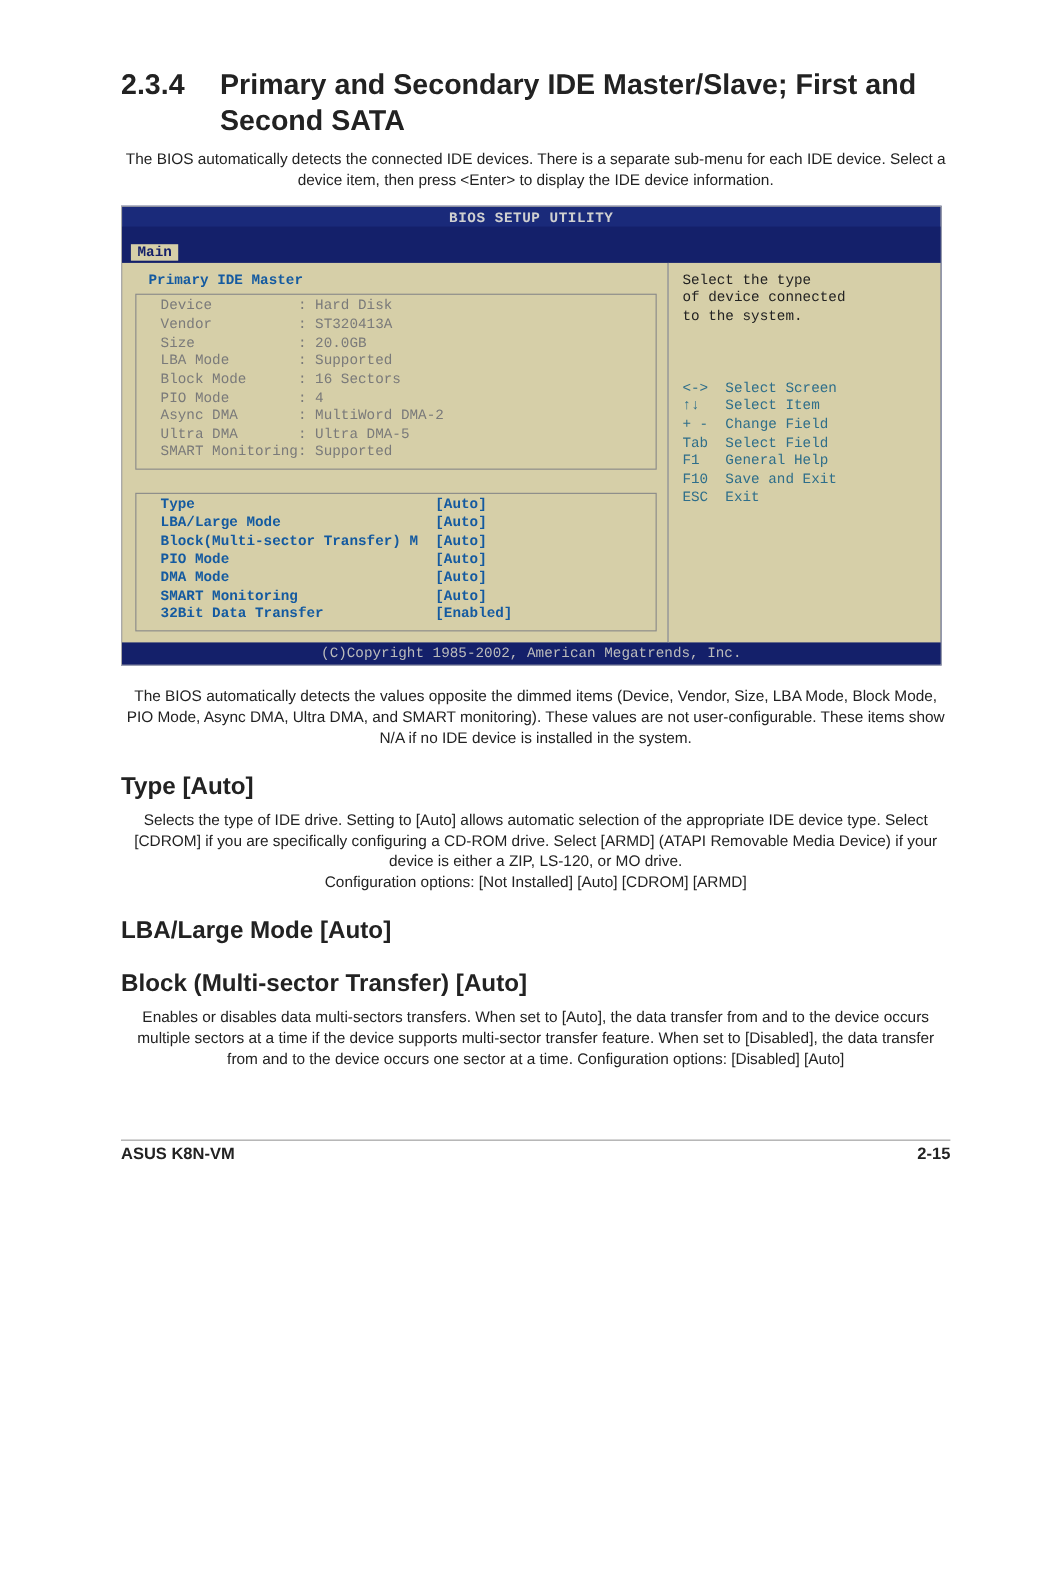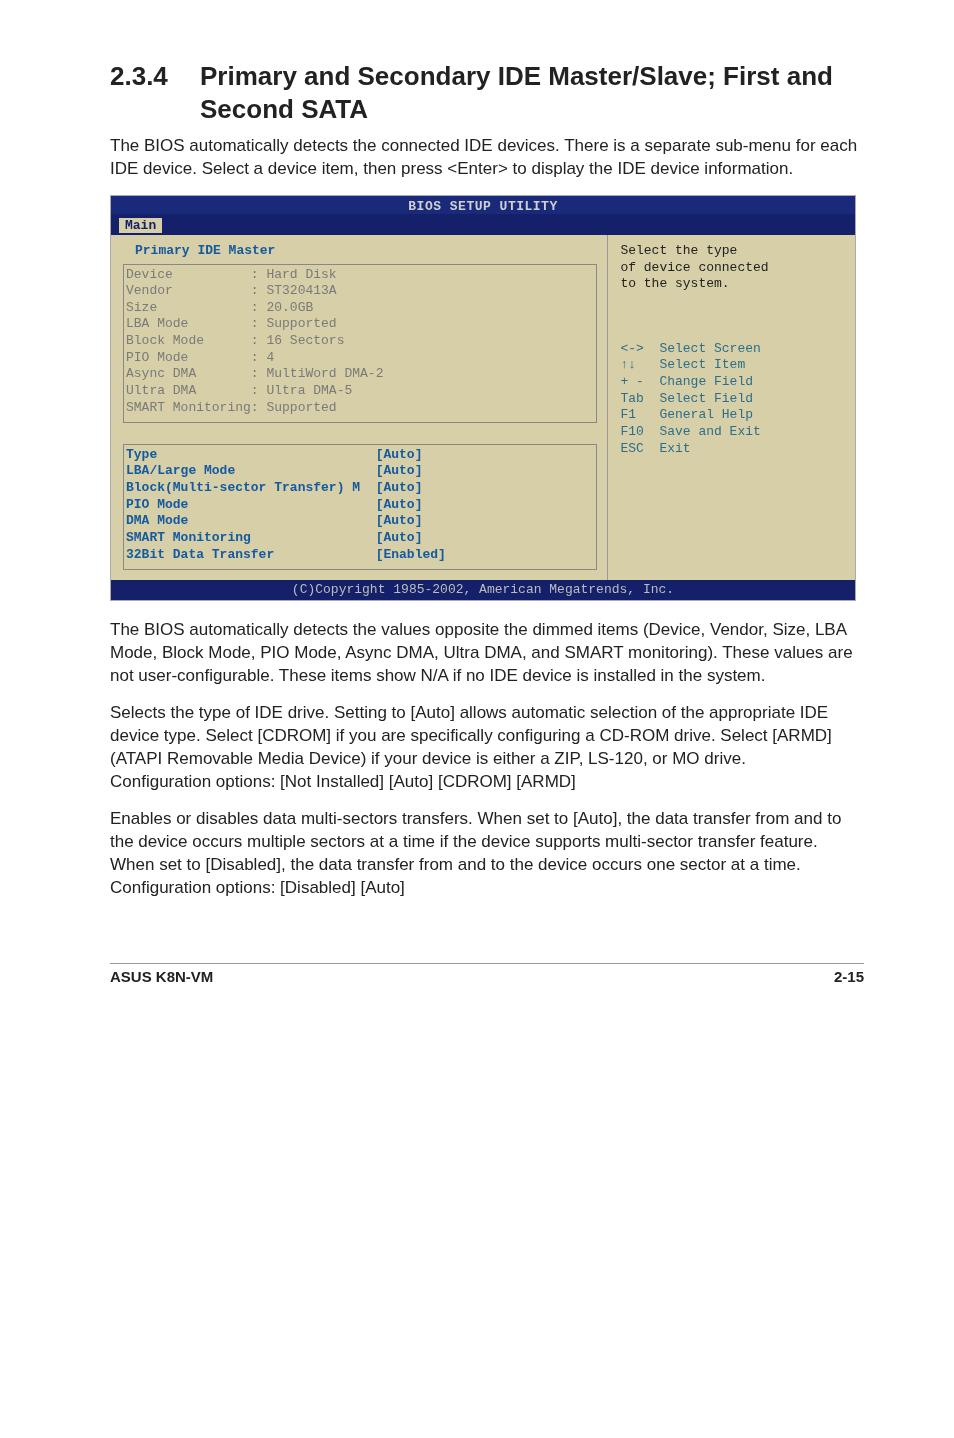--- a/index.html
+++ b/index.html
@@ -19,23 +19,24 @@
     font-size: 26px;
     margin: 0 0 10px 0;
     line-height: 1.25;
     display: flex;
   }
   h2.section-title .num {
     width: 90px;
     flex-shrink: 0;
   }
   .body-text {
-    font-size: 17px;
+    font-size: 14px;
     line-height: 1.35;
     margin: 8px 0 14px 0;
+    text-align: center;
   }
   h3.sub-title {
     font-weight: 900;
     font-size: 22px;
     margin: 22px 0 6px 0;
   }
   
   .bios-box {
     border: 1px solid #aaa;
     background: #1a2a7a;
@@ -47,21 +48,21 @@
   .bios-titlebar {
     color: #d0d0d0;
     text-align: center;
     font-weight: bold;
     padding: 3px 0 0 0;
     letter-spacing: 0.5px;
   }
   .bios-tab {
     color: #aaa;
     background: #14206a;
-    padding: 4px 0 2px 8px;
+    padding: 16px 0 2px 8px;
     display: flex;
     align-items: center;
   }
   .bios-tab .tab-active {
     background: #d6cfa8;
     color: #14206a;
     padding: 0 6px;
     font-weight: bold;
   }
   .bios-body {
@@ -76,21 +77,21 @@
     line-height: 1.28;
   }
   .bios-left .panel-title {
     color: #145aa0;
     font-weight: bold;
     margin-left: 12px;
   }
   .bios-left .group-border {
     border: 1px solid #888;
     margin-top: 4px;
-    padding: 2px 4px 6px 2px;
+    padding: 2px 4px 6px 22px;
   }
   .bios-left .gray { color: #7a7a7a; }
   .bios-left .blue { color: #145aa0; font-weight: bold; }
   .bios-right {
     background: #d6cfa8;
     border-left: 1px solid #999;
     color: #222;
     padding: 8px 10px 22px 12px;
     width: 232px;
     white-space: pre;
@@ -158,24 +159,27 @@
 <span class="nav-row"><span>Tab</span>  <span>Select Field</span></span>
 <span class="nav-row"><span>F1</span>   <span>General Help</span></span>
 <span class="nav-row"><span>F10</span>  <span>Save and Exit</span></span>
 <span class="nav-row"><span>ESC</span>  <span>Exit</span></span></div></div>
     </div>
     <div class="bios-footer">(C)Copyright 1985-2002, American Megatrends, Inc.</div>
   </div>
 
   <p class="body-text">The BIOS automatically detects the values opposite the dimmed items (Device, Vendor, Size, LBA Mode, Block Mode, PIO Mode, Async DMA, Ultra DMA, and SMART monitoring). These values are not user-configurable. These items show N/A if no IDE device is installed in the system.</p>
 
+  <h3 class="sub-title">Type [Auto]</h3>
   <p class="body-text" style="white-space:pre-line;">Selects the type of IDE drive. Setting to [Auto] allows automatic selection of the appropriate IDE device type. Select [CDROM] if you are specifically configuring a CD-ROM drive. Select [ARMD] (ATAPI Removable Media Device) if your device is either a ZIP, LS-120, or MO drive.
 Configuration options: [Not Installed] [Auto] [CDROM] [ARMD]</p>
 
+  <h3 class="sub-title">LBA/Large Mode [Auto]</h3>
 
+  <h3 class="sub-title">Block (Multi-sector Transfer) [Auto]</h3>
   <p class="body-text">Enables or disables data multi-sectors transfers. When set to [Auto], the data transfer from and to the device occurs multiple sectors at a time if the device supports multi-sector transfer feature. When set to [Disabled], the data transfer from and to the device occurs one sector at a time. Configuration options: [Disabled] [Auto]</p>
 
   <div class="footer-bar">
     <span>ASUS K8N-VM</span>
     <span>2-15</span>
   </div>
 
 </div>
 
 </body></html>

